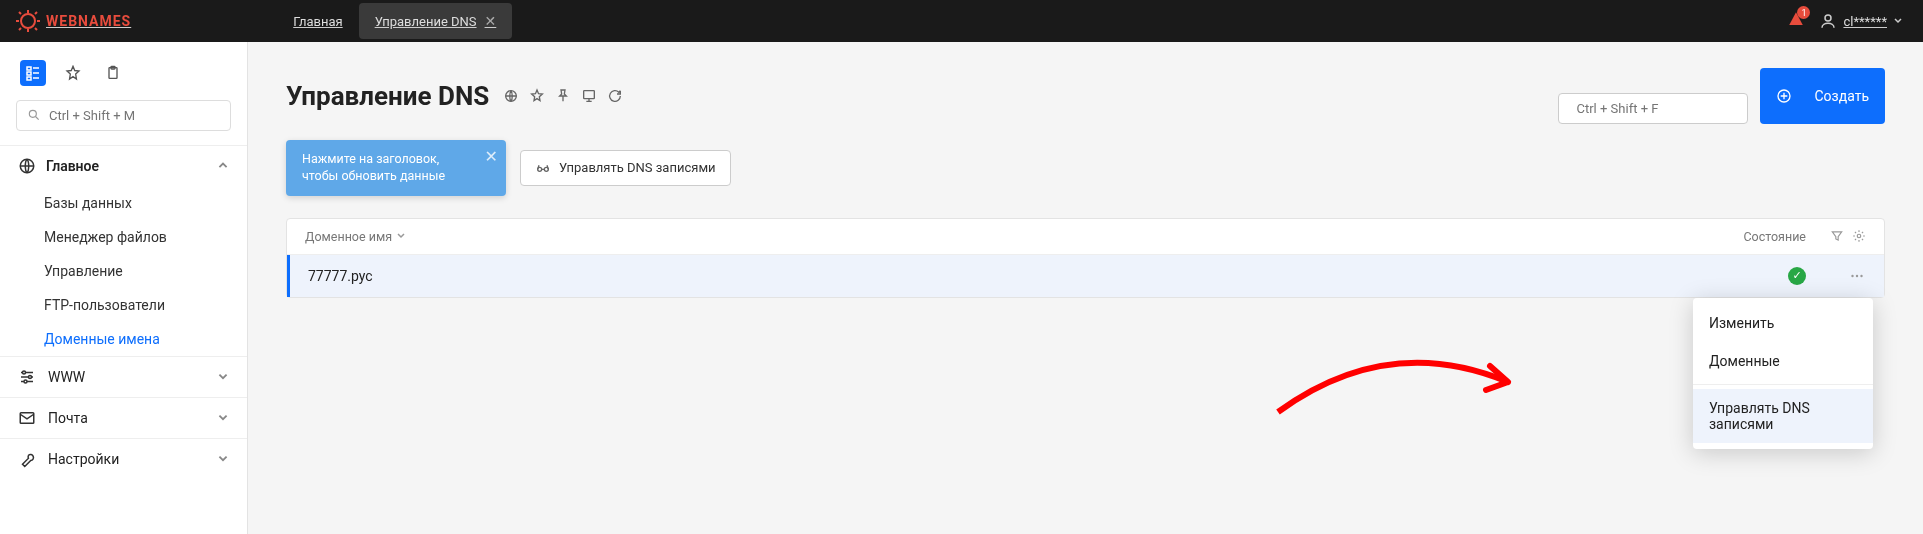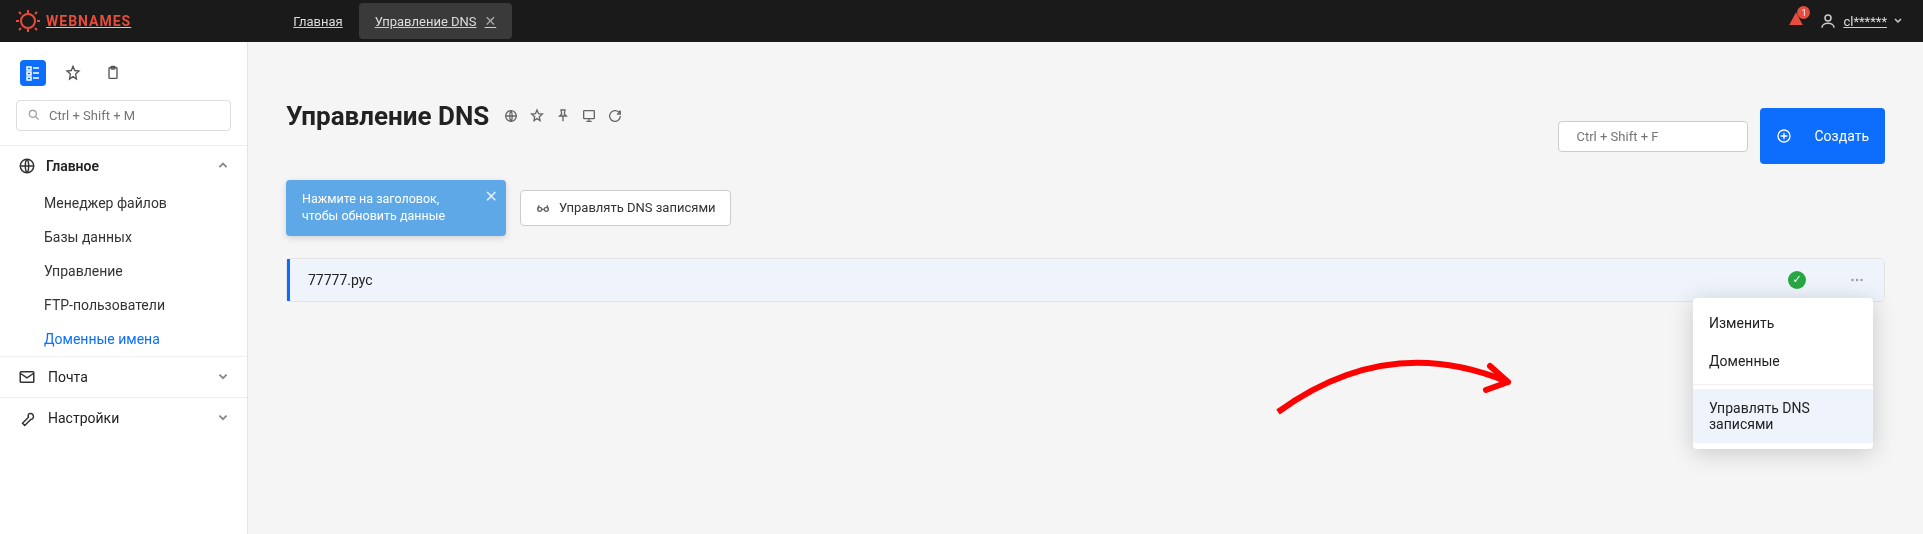--- a/index.html
+++ b/index.html
@@ -33,21 +33,21 @@
 .menu-item.active { color: #0d6efd; }
 .menu-collapsed { display: flex; align-items: center; gap: 12px; padding: 11px 18px; font-size: 14px; color: #222; border-top: 1px solid #eee; cursor: pointer; }
 .menu-collapsed .chev { margin-left: auto; color: #888; }
 
 
 .main { position: absolute; top: 42px; left: 248px; right: 0; bottom: 0; padding: 26px 38px; }
 .main-header { display: flex; align-items: center; gap: 14px; }
 .page-title { font-size: 26px; font-weight: 700; color: #222; }
 .title-icons { display: flex; gap: 10px; color: #666; }
 .title-icons svg { width: 16px; height: 16px; cursor: pointer; }
-.main-header-right { margin-left: auto; display: flex; gap: 12px; align-items: center; margin-top: 40px; }
+.main-header-right { margin-left: auto; display: flex; gap: 12px; align-items: flex-end; }
 .search-box { display: flex; align-items: center; gap: 8px; border: 1px solid #ccc; border-radius: 4px; padding: 7px 10px; width: 190px; font-size: 13px; color: #888; background: #fff; }
 .search-box input { border: none; outline: none; flex: 1; font-size: 13px; }
 .create-btn { background: #0d6efd; color: #fff; border: none; border-radius: 4px; padding: 20px 16px; font-size: 14px; display: flex; align-items: center; gap: 23px; cursor: pointer; }
 .create-btn svg { width: 16px; height: 16px; }
 
 .row2 { display: flex; align-items: center; gap: 14px; margin-top: 16px; }
 .hint-tip { position: relative; background: #5fa8e8; color: #fff; padding: 11px 36px 11px 16px; border-radius: 4px; font-size: 12.5px; line-height: 1.35; max-width: 220px; box-shadow: 0 2px 6px rgba(0,0,0,0.15); }
 .hint-tip .close-hint { position: absolute; top: 6px; right: 8px; color: #fff; font-size: 16px; cursor: pointer; opacity: 0.8; }
 .filter-pill { display: flex; align-items: center; gap: 8px; border: 1px solid #ccc; border-radius: 4px; padding: 9px 14px; font-size: 13px; color: #333; background: #fff; cursor: pointer; }
 
@@ -149,28 +149,40 @@
       <svg class="svg-ico" viewBox="0 0 24 24" fill="none" stroke="#333" stroke-width="2">
           <circle cx="12" cy="12" r="9"></circle>
           <path d="M3 12h18M12 3c3 3 3 15 0 18M12 3c-3 3-3 15 0 18"></path>
         </svg>
       <span>Главное</span>
       <svg class="chev" width="12" height="12" viewBox="0 0 10 10" fill="none" stroke="#888" stroke-width="1.5">
           <path d="M2 6l3-3 3 3"></path>
         </svg>
     </div>
     <div class="menu-items">
+      <div class="menu-item"><span>Базы данных</span></div>
       <div class="menu-item"><span>Менеджер файлов</span></div>
-      <div class="menu-item"><span>Базы данных</span></div>
       <div class="menu-item"><span>Управление</span></div>
       <div class="menu-item"><span>FTP-пользователи</span></div>
       <div class="menu-item active"><span>Доменные имена</span></div>
     </div>
   </div>
 
+  <div class="menu-collapsed">
+    <svg class="svg-ico" viewBox="0 0 24 24" fill="none" stroke="#333" stroke-width="2">
+        <path d="M4 6h16M4 12h16M4 18h16"></path>
+        <circle cx="8" cy="6" r="2" fill="#fff"></circle>
+        <circle cx="16" cy="12" r="2" fill="#fff"></circle>
+        <circle cx="10" cy="18" r="2" fill="#fff"></circle>
+      </svg>
+    <span>WWW</span>
+    <svg class="chev" width="12" height="12" viewBox="0 0 10 10" fill="none" stroke="#888" stroke-width="1.5">
+        <path d="M2 3l3 3 3-3"></path>
+      </svg>
+  </div>
   <div class="menu-collapsed">
     <svg class="svg-ico" viewBox="0 0 24 24" fill="none" stroke="#333" stroke-width="2">
         <rect x="3" y="5" width="18" height="14" rx="1"></rect>
         <path d="M3 7l9 6 9-6"></path>
       </svg>
     <span>Почта</span>
     <svg class="chev" width="12" height="12" viewBox="0 0 10 10" fill="none" stroke="#888" stroke-width="1.5">
         <path d="M2 3l3 3 3-3"></path>
       </svg>
   </div>
@@ -234,20 +246,40 @@
       <svg width="16" height="16" viewBox="0 0 24 24" fill="none" stroke="#666" stroke-width="2">
           <circle cx="7" cy="14" r="3"></circle>
           <circle cx="17" cy="14" r="3"></circle>
           <path d="M10 14h4M4 14l2-6M20 14l-2-6"></path>
         </svg>
       <span>Управлять DNS записями</span>
     </div>
   </div>
 
   <div class="data-table">
+    <div class="th-row">
+      <div class="th-name">
+        <span>Доменное имя</span>
+        <svg width="10" height="10" viewBox="0 0 10 10" fill="none" stroke="#999" stroke-width="1.5">
+            <path d="M2 3l3 3 3-3"></path>
+          </svg>
+      </div>
+      <div class="th-status">
+        <span>Состояние</span>
+      </div>
+      <div class="th-tools">
+        <svg width="14" height="14" viewBox="0 0 24 24" fill="none" stroke="#999" stroke-width="2">
+            <path d="M4 5h16l-6 8v6l-4-2v-4z"></path>
+          </svg>
+        <svg width="14" height="14" viewBox="0 0 24 24" fill="none" stroke="#999" stroke-width="2">
+            <circle cx="12" cy="12" r="3"></circle>
+            <path d="M12 2v3M12 19v3M2 12h3M19 12h3M5 5l2 2M17 17l2 2M5 19l2-2M17 7l2-2"></path>
+          </svg>
+      </div>
+    </div>
     <div class="td-row">
       <div class="td-name">77777.рус</div>
       <div class="td-status">
         <div class="status-ok">✓</div>
       </div>
       <div class="td-tools">
         <svg width="18" height="18" viewBox="0 0 24 24" fill="#999">
             <circle cx="6" cy="12" r="1.6"></circle>
             <circle cx="12" cy="12" r="1.6"></circle>
             <circle cx="18" cy="12" r="1.6"></circle>

